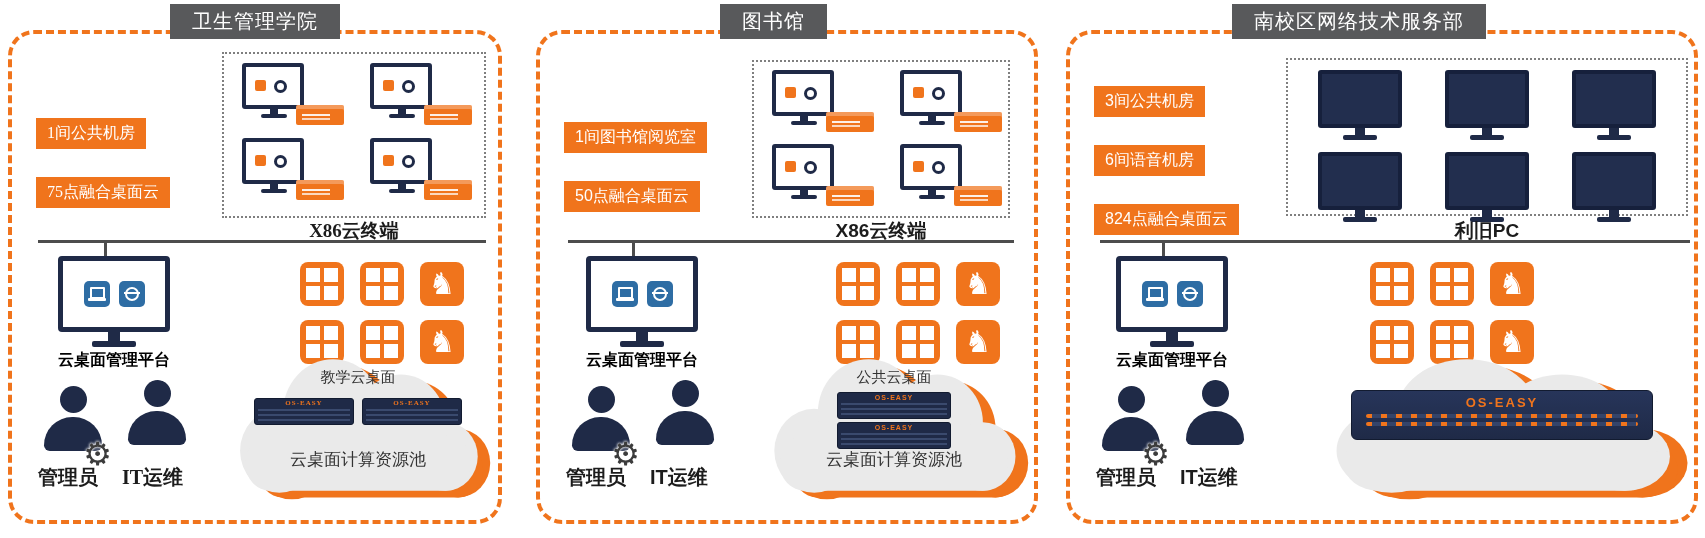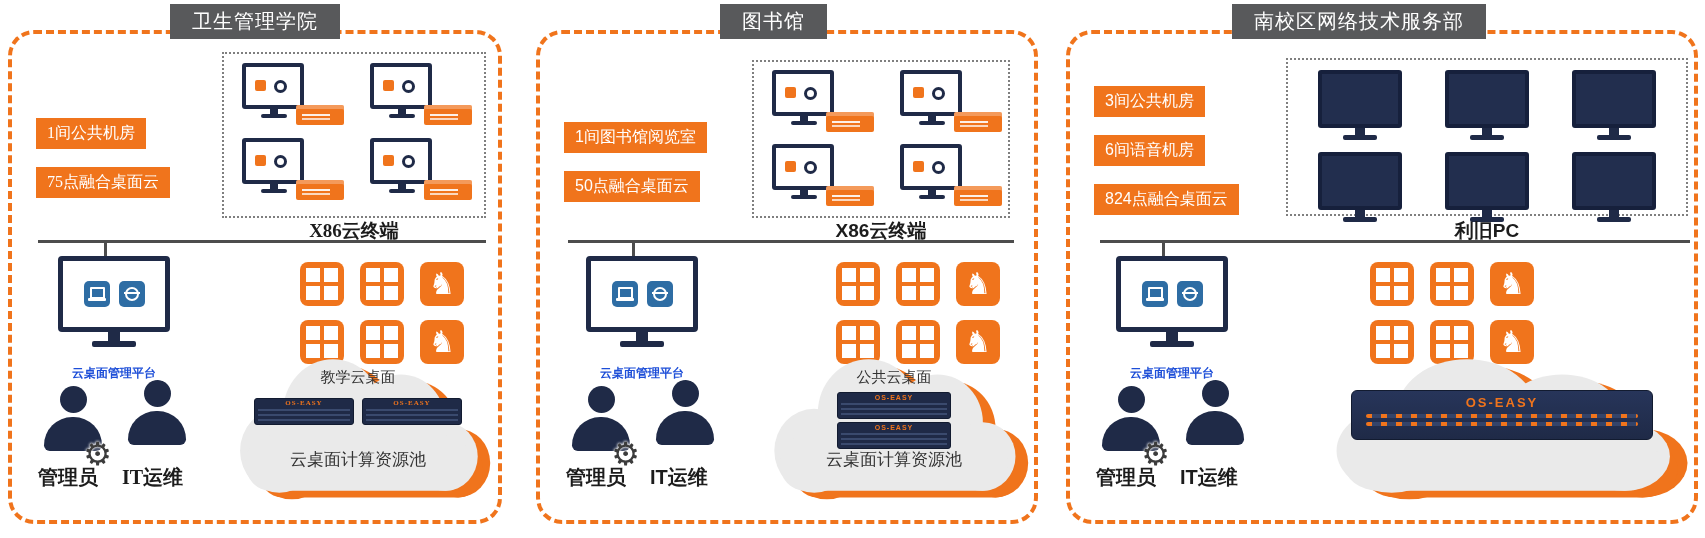--- a/index.html
+++ b/index.html
@@ -12,21 +12,21 @@
   .panel2{left:536px;top:30px;width:502px;height:494px;}
   .panel3{left:1066px;top:30px;width:632px;height:494px;}
 
   .panel-title{position:absolute;top:-30px;background:#58595B;color:#fff;font-size:20px;
                padding:4px 22px;white-space:nowrap;letter-spacing:1px;}
   .panel1 .panel-title{left:158px;}
   .panel2 .panel-title{left:164px;margin-left:16px;}
   .panel3 .panel-title{left:124px;margin-left:38px;}
 
   
-  .tags{position:absolute;display:flex;flex-direction:column;gap:18px;align-items:flex-start;}
+  .tags{position:absolute;display:flex;flex-direction:column;gap:28px;align-items:flex-start;}
   .panel1 .tags{left:24px;top:84px;}
   .panel2 .tags{left:24px;top:88px;}
   .panel3 .tags{left:24px;top:52px;}
   .tag{background:#F0741C;color:#fff;font-size:16px;padding:5px 11px;white-space:nowrap;}
 
   
   .dotbox{position:absolute;border:2px dotted #7f7f7f;box-sizing:border-box;}
   .panel1 .dotbox{left:210px;top:18px;width:264px;height:166px;}
   .panel2 .dotbox{left:212px;top:26px;width:258px;height:158px;}
   .panel3 .dotbox{left:216px;top:24px;width:402px;height:158px;}
@@ -70,21 +70,21 @@
   .platform{position:absolute;left:30px;top:222px;width:144px;text-align:center;}
   .p-scr{width:102px;height:66px;background:#fff;border:5px solid #1F2A47;border-radius:4px;margin:0 auto;
          display:flex;align-items:center;justify-content:center;gap:9px;box-sizing:content-box;}
   .blue-ic{width:26px;height:26px;background:#2E6DA4;border-radius:5px;position:relative;}
   .blue-ic.lap::before{content:"";position:absolute;left:6px;top:6px;width:11px;height:8px;border:2px solid #fff;border-radius:1px;}
   .blue-ic.lap::after{content:"";position:absolute;left:4px;top:17px;width:18px;height:3px;background:#fff;border-radius:1px;}
   .blue-ic.glb::before{content:"";position:absolute;left:6px;top:6px;width:10px;height:10px;border:2px solid #fff;border-radius:50%;}
   .blue-ic.glb::after{content:"";position:absolute;left:5px;top:11px;width:16px;height:2px;background:#fff;}
   .p-neck{width:12px;height:9px;background:#1F2A47;margin:0 auto;}
   .p-base{width:44px;height:6px;background:#1F2A47;margin:0 auto;border-radius:2px;}
-  .p-label{margin-top:18px;font-size:12px;font-weight:bold;color:#1d4ed8;white-space:nowrap;}
+  .p-label{margin-top:3px;font-size:16px;font-weight:bold;color:#000000;white-space:nowrap;}
 
   
   .os-grid{position:absolute;display:grid;grid-template-columns:repeat(3,44px);gap:14px 16px;}
   .panel1 .os-grid{left:288px;top:228px;}
   .panel2 .os-grid{left:296px;top:228px;}
   .panel3 .os-grid{left:300px;top:228px;}
   .os{width:44px;height:44px;background:#F0741C;border-radius:8px;display:flex;align-items:center;justify-content:center;}
   .os.win{display:grid;grid-template-columns:14px 14px;gap:4px;place-content:center;}
   .os.win i{display:block;width:14px;height:14px;background:#fff;}
   .os.kylin::before{content:"♞";color:#fff;font-size:30px;line-height:1;}

